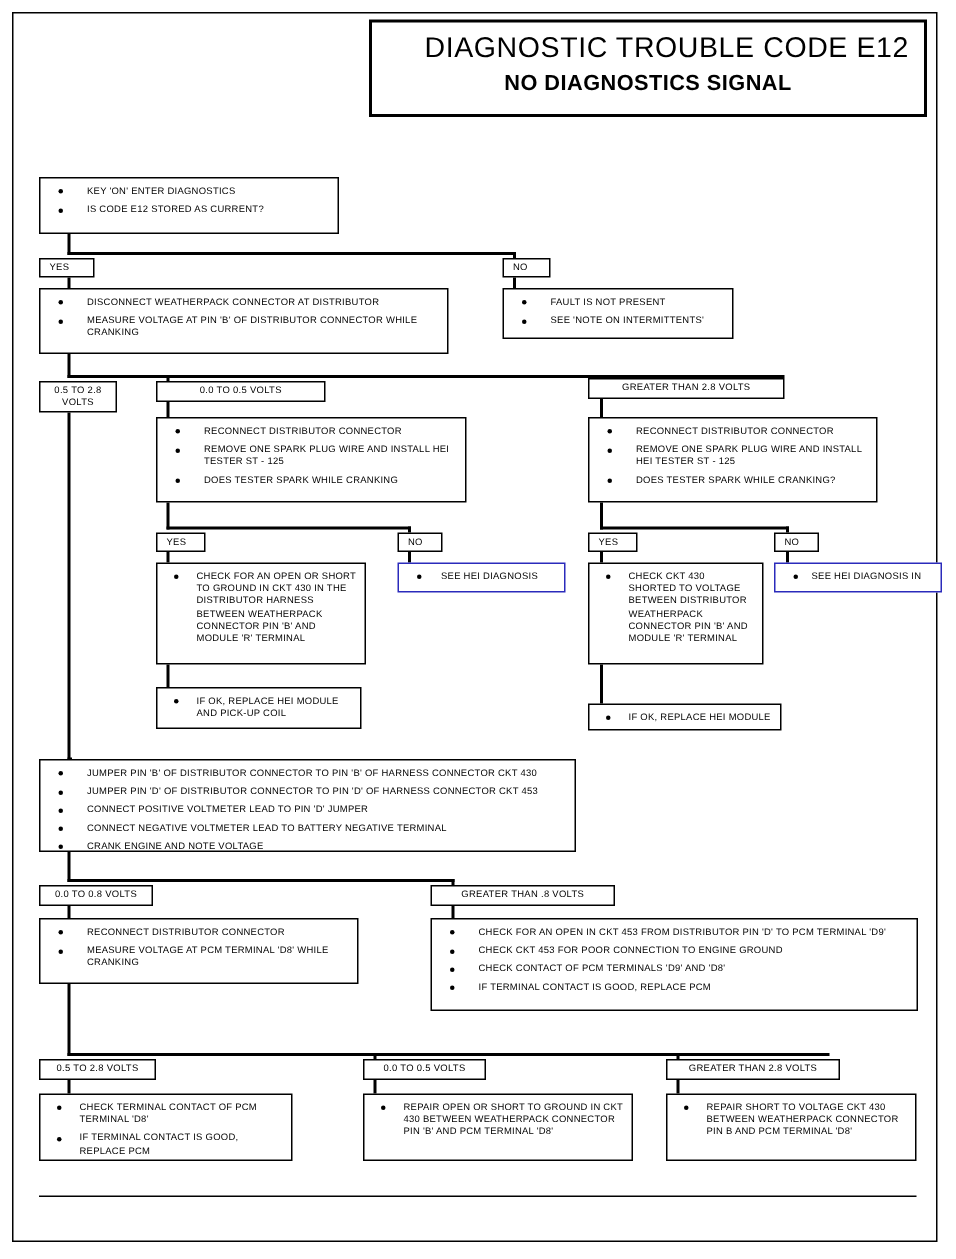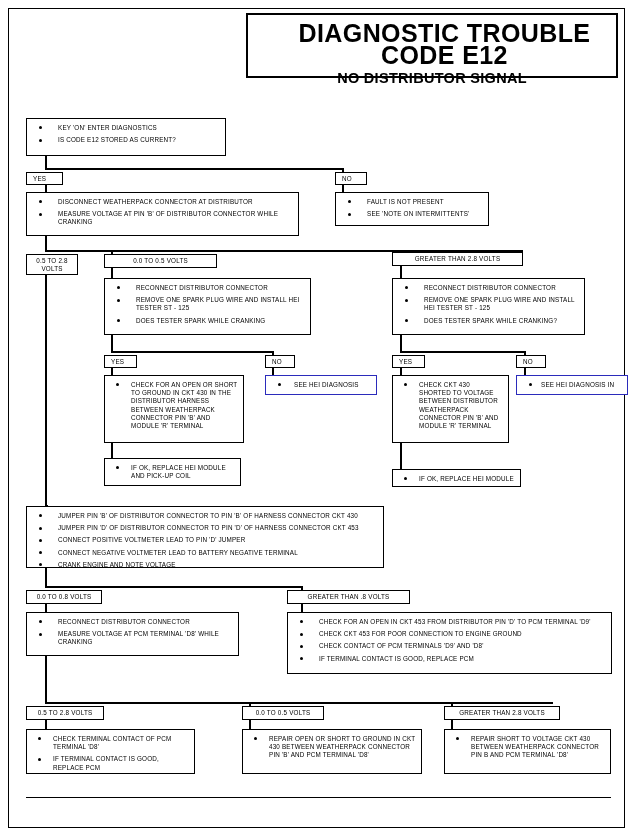--- a/index.html
+++ b/index.html
@@ -33,22 +33,22 @@
     position: absolute;
     left: 246px; top: 13px;
     width: 372px; height: 65px;
     border: 2px solid #000;
     box-sizing: border-box;
     background: #fff;
     text-align: center;
     padding-top: 7px;
   }
   .title-main {
-    font-size: 25px;
-    font-weight: bold;
+    font-size: 19px;
+    font-weight: normal;
     letter-spacing: 0.4px;
     line-height: 22px;
     padding-left: 25px;
   }
   .title-sub {
     font-size: 14.5px;
     font-weight: bold;
     letter-spacing: 0.3px;
     line-height: 18px;
     margin-top: 3px;
@@ -141,21 +141,21 @@
 </style>
 </head>
 <body>
 
 <div id="page">
 
   <div class="page-frame"></div>
 
   <div class="title-block">
     <div class="title-main">DIAGNOSTIC TROUBLE CODE E12</div>
-    <div class="title-sub">NO DISTRIBUTOR SIGNAL</div>
+    <div class="title-sub">NO DIAGNOSTICS SIGNAL</div>
   </div>
 
   <div class="box" style="left:26px; top:118px; width:200px; height:38px;">
     <ul>
       <li>KEY 'ON' ENTER DIAGNOSTICS</li>
       <li>IS CODE E12 STORED AS CURRENT?</li>
     </ul>
   </div>
 
   <div class="ln lnv" style="left:45px; top:156px; height:14px;"></div>

